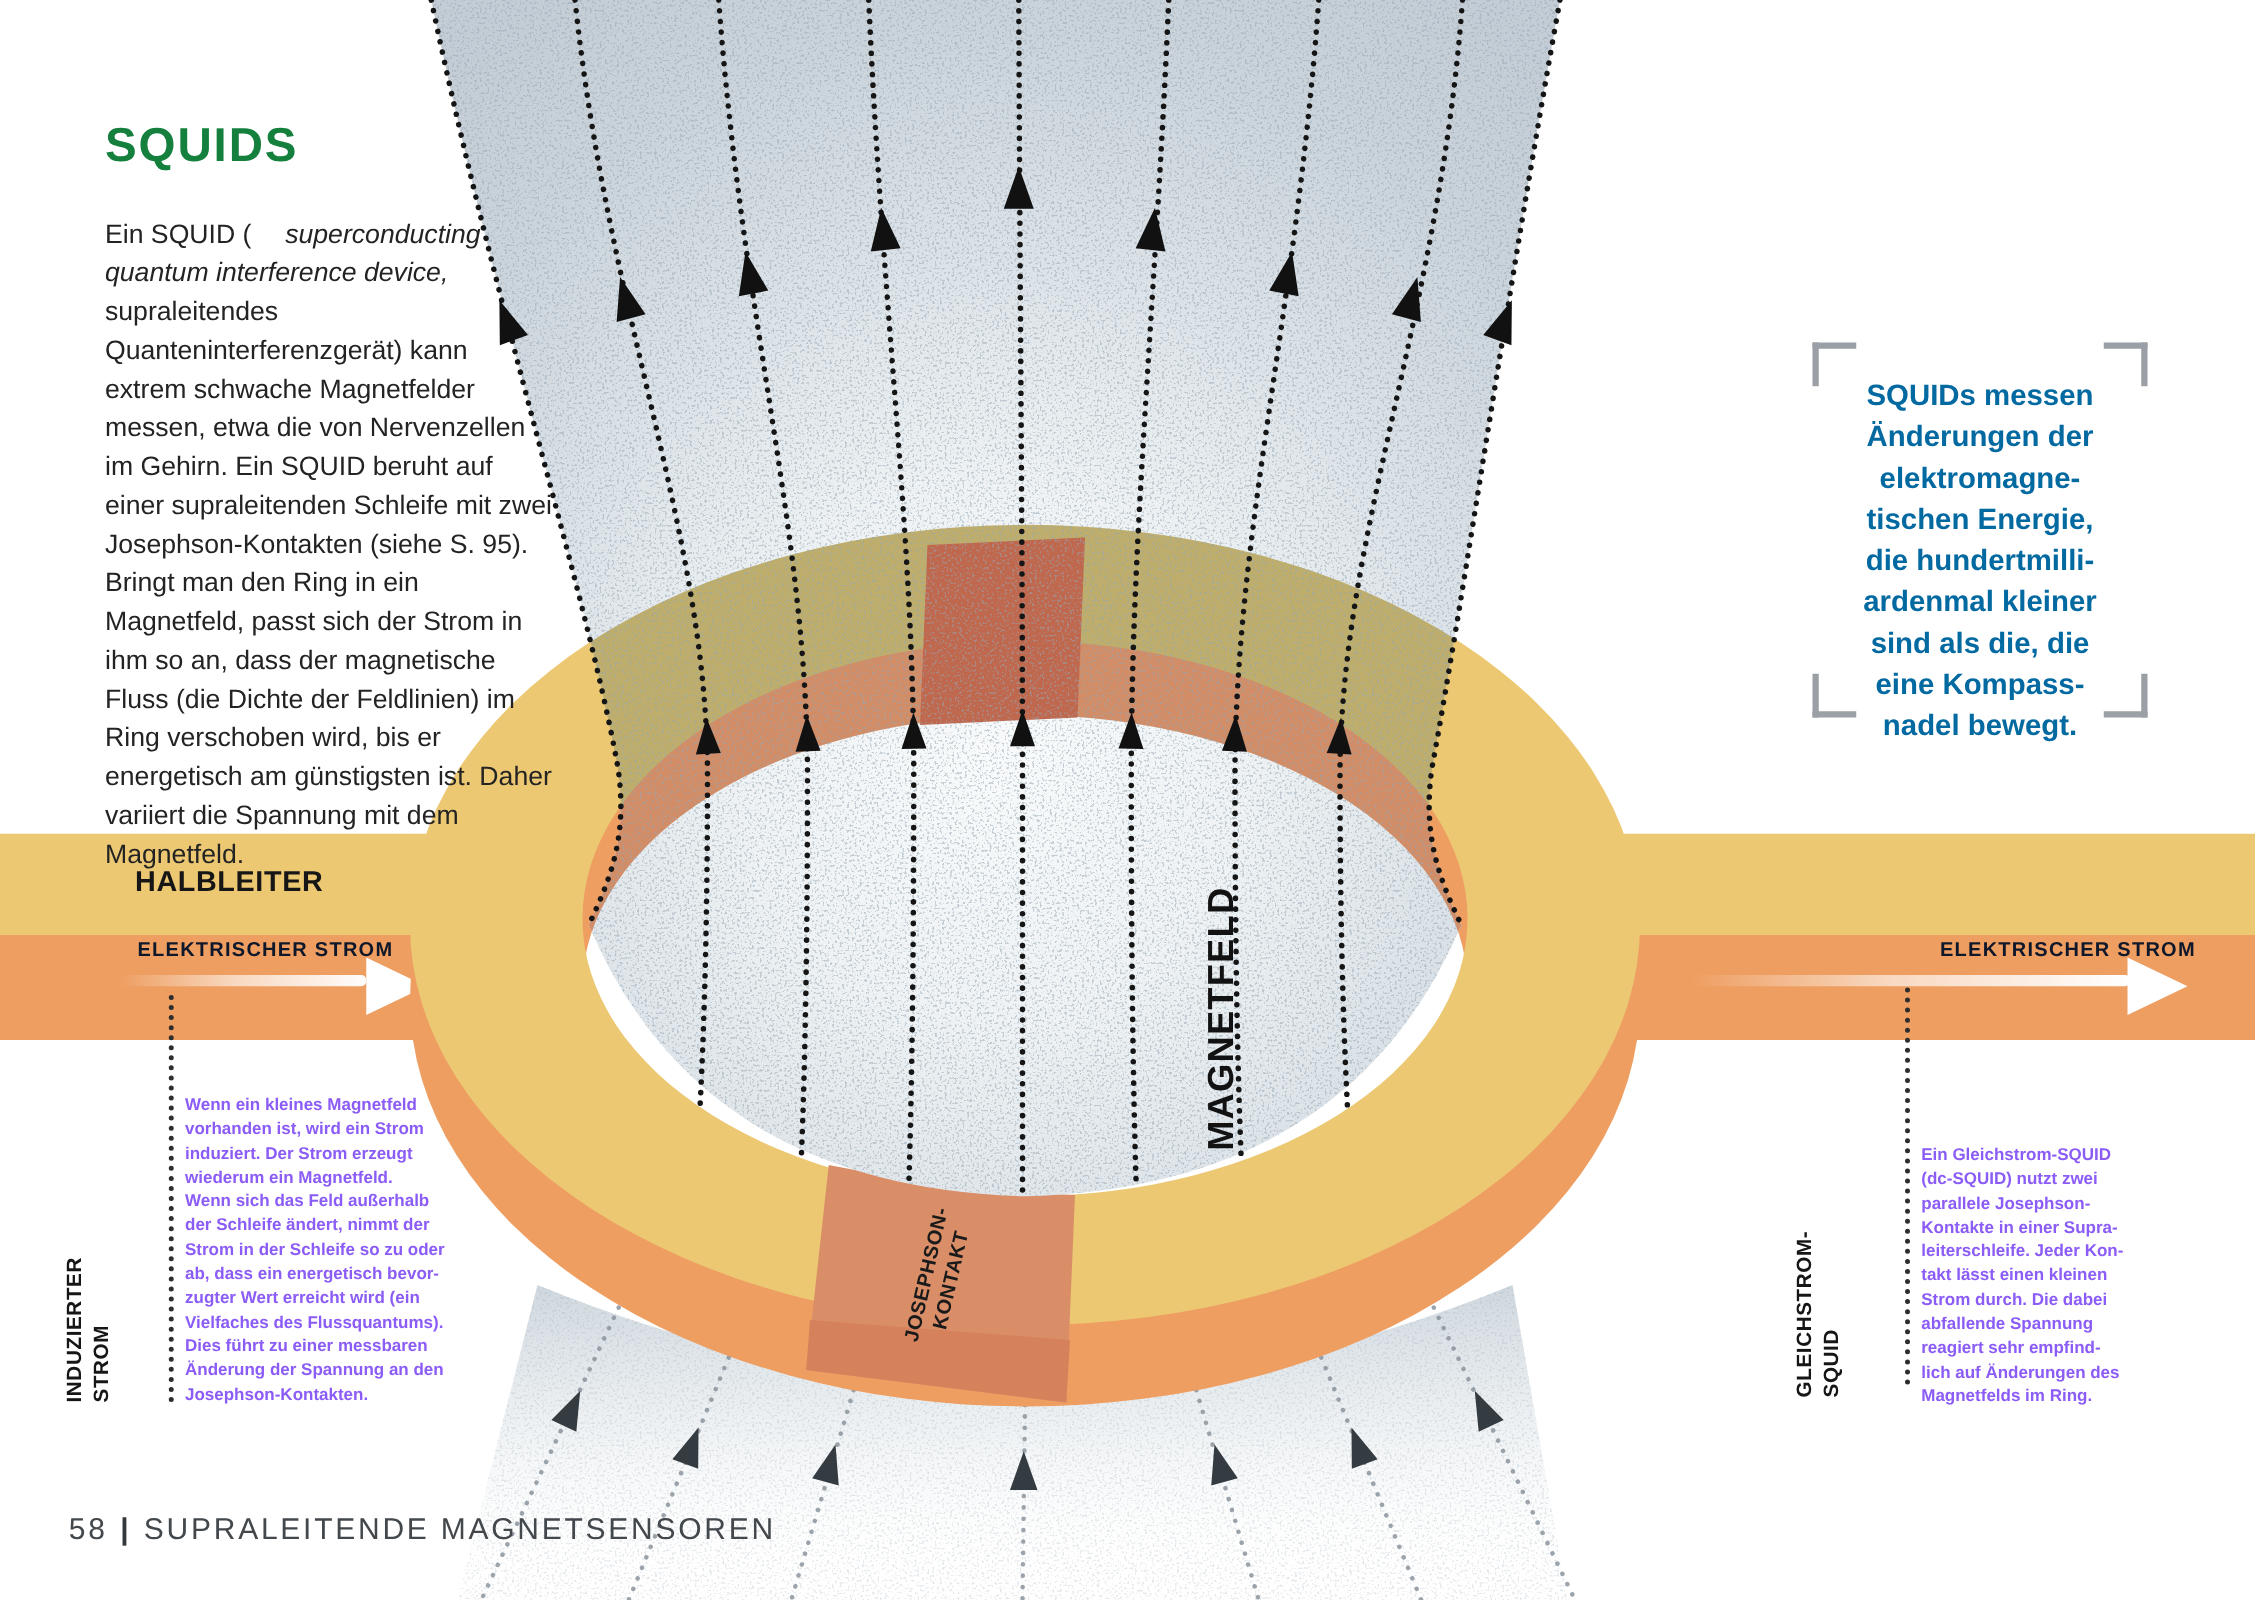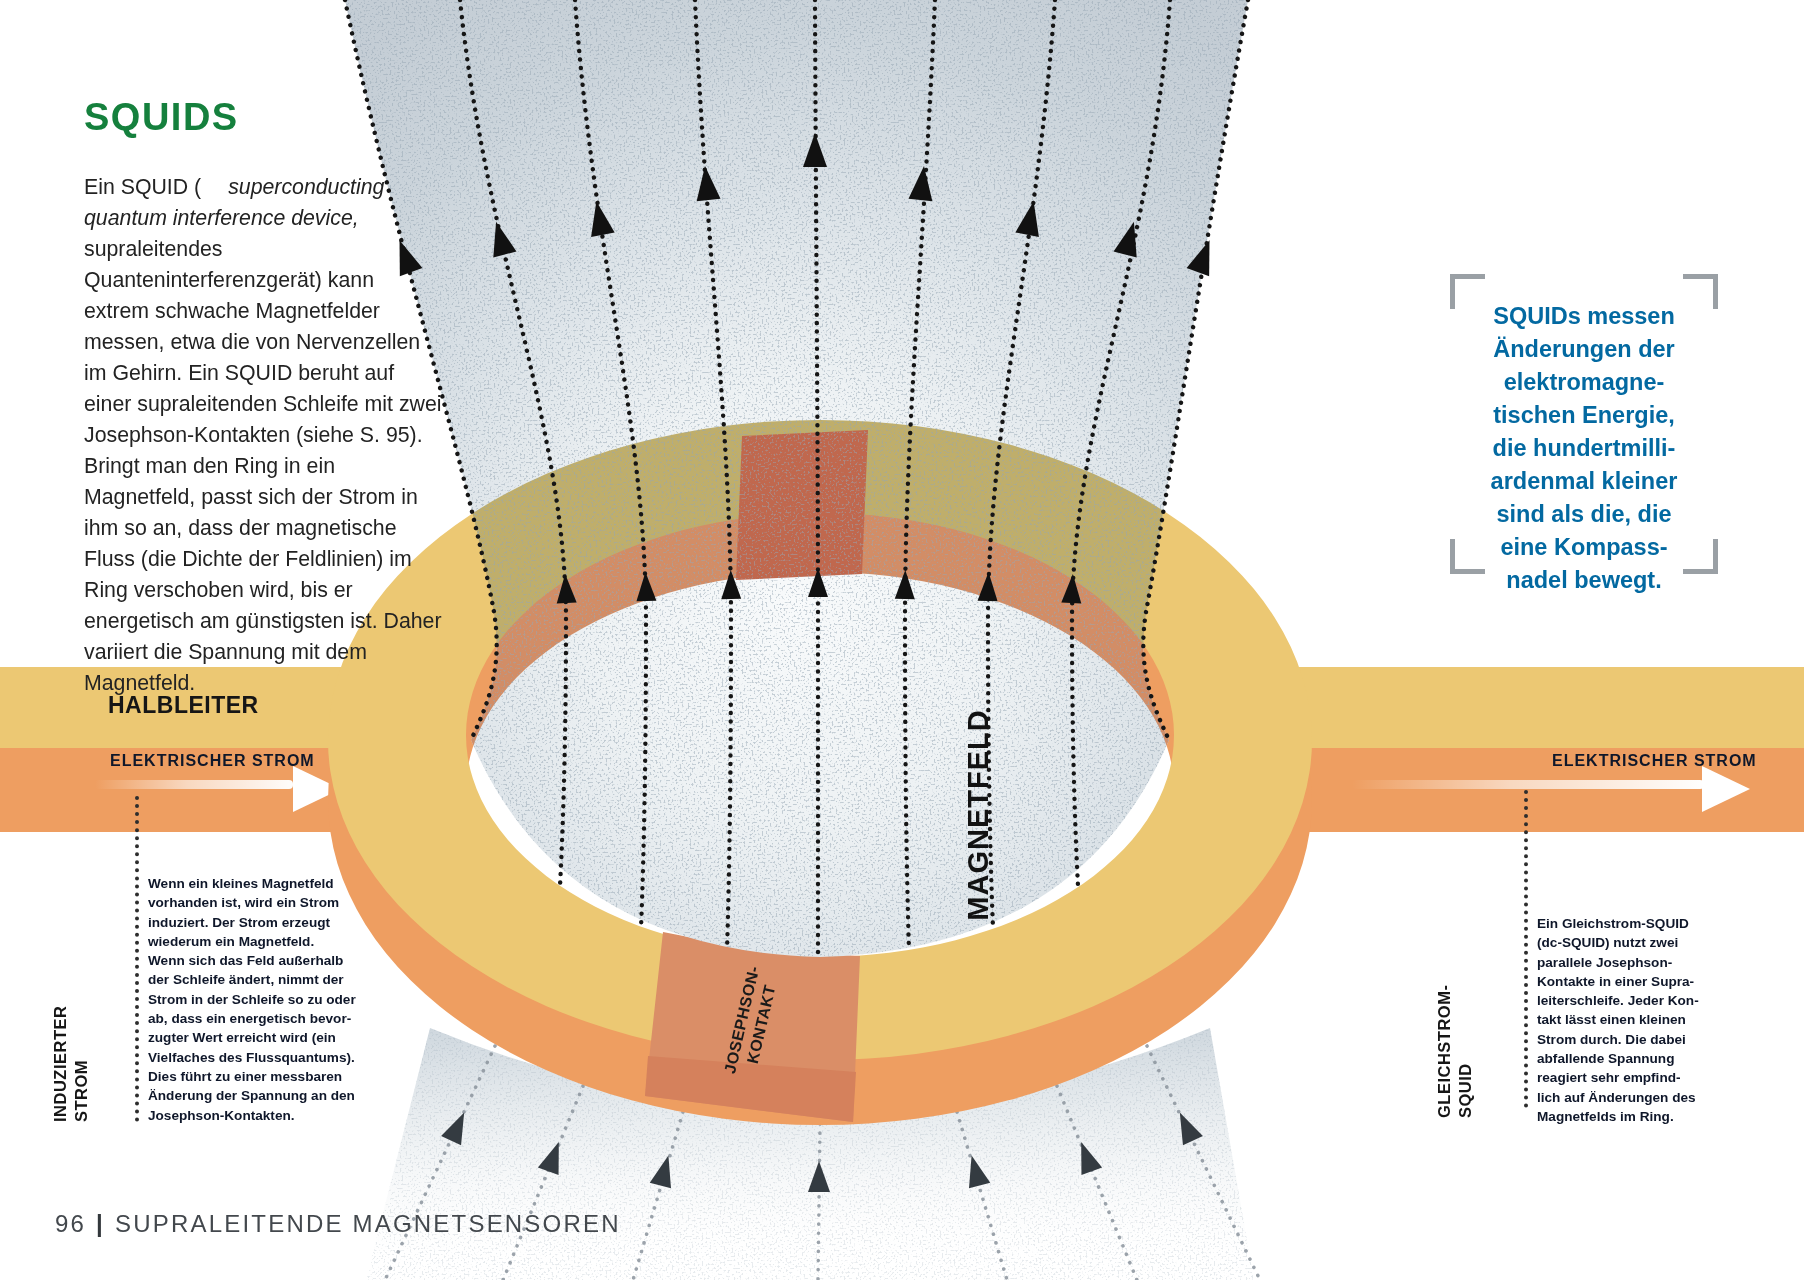--- a/index.html
+++ b/index.html
@@ -14,21 +14,21 @@
               font-weight:700;line-height:33px;color:#0369a1;white-space:pre-line;}
   .corner{position:absolute;width:30px;height:30px;}
   .corner.tl{left:0;top:0;border-left:5px solid #9aa0a5;border-top:5px solid #9aa0a5;}
   .corner.tr{right:0;top:0;border-right:5px solid #9aa0a5;border-top:5px solid #9aa0a5;}
   .corner.bl{left:0;bottom:0;border-left:5px solid #9aa0a5;border-bottom:5px solid #9aa0a5;}
   .corner.br{right:0;bottom:0;border-right:5px solid #9aa0a5;border-bottom:5px solid #9aa0a5;}
   .halbleiter{left:108px;top:692px;font-size:23px;font-weight:800;letter-spacing:0.5px;color:#161616;}
   .strom-label{font-size:16px;font-weight:800;letter-spacing:1px;color:#0f172a;}
   .strom-left{left:110px;top:752px;}
   .strom-right{left:1552px;top:752px;}
-  .note{font-size:13.6px;font-weight:700;line-height:19.3px;color:#0f172a;white-space:pre-line;}
+  .note{font-size:13.6px;font-weight:700;line-height:19.3px;color:#8b5cf6;white-space:pre-line;}
   .note-left{left:148px;top:874px;width:256px;}
   .note-right{left:1537px;top:914px;width:256px;}
   .dotline{width:0;border-left:4px dotted #2d2d2d;}
   .dotline-left{left:135px;top:796px;height:326px;}
   .dotline-right{left:1524px;top:790px;height:318px;}
   .vlabel{font-size:16.5px;font-weight:800;line-height:21px;letter-spacing:0.5px;color:#161616;
           white-space:pre;transform:rotate(-90deg);transform-origin:left bottom;}
   .vlabel-induzierter{left:92px;top:1080px;}
   .vlabel-gleichstrom{left:1476px;top:1076px;}
   .magnetfeld{left:978px;top:815px;transform:translate(-50%,-50%) rotate(-90deg);
@@ -224,16 +224,16 @@
 parallele Josephson-
 Kontakte in einer Supra-
 leiterschleife. Jeder Kon-
 takt lässt einen kleinen
 Strom durch. Die dabei
 abfallende Spannung
 reagiert sehr empfind-
 lich auf Änderungen des
 Magnetfelds im Ring.</div>
 
-  <div class="abs footer footer-left"><span>96</span><span class="sep">|</span><span>SUPRALEITENDE MAGNETSENSOREN</span></div>
+  <div class="abs footer footer-left"><span>58</span><span class="sep">|</span><span>SUPRALEITENDE MAGNETSENSOREN</span></div>
 
 
 </div>
 
 </body></html>

